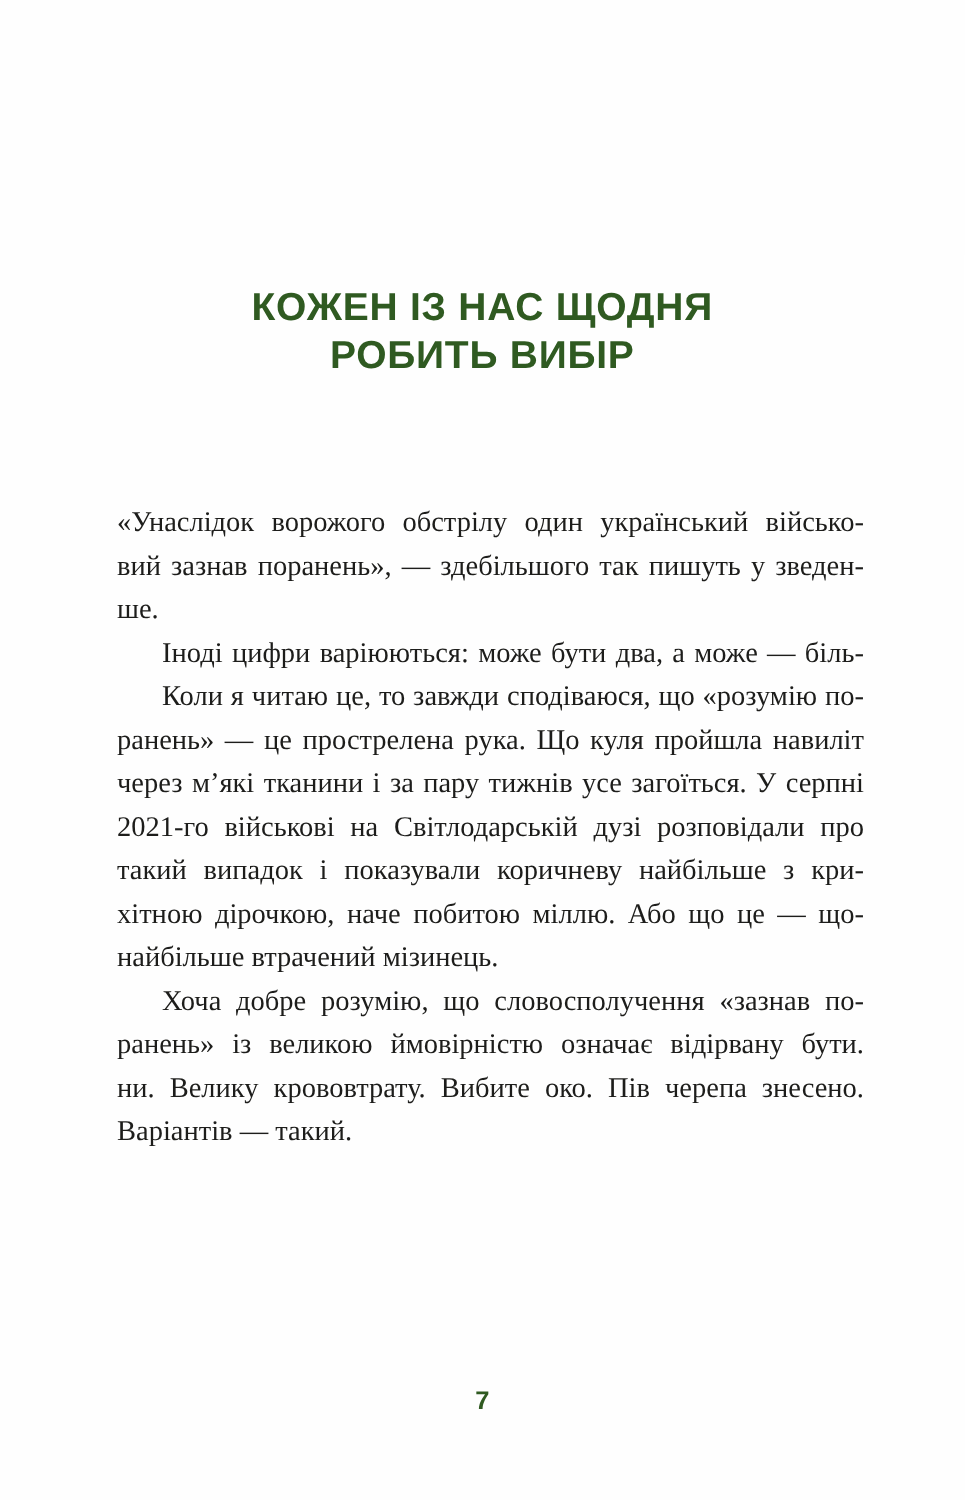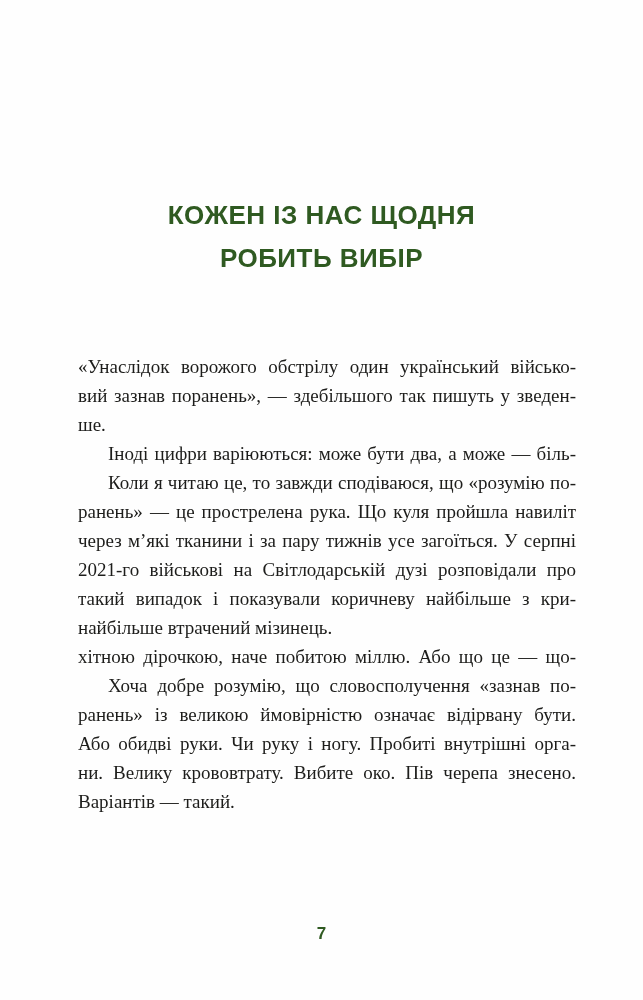--- a/index.html
+++ b/index.html
@@ -24,25 +24,24 @@
     text-align: center;
     font-family: "Liberation Sans", sans-serif;
     font-weight: 700;
     font-size: 26px;
     line-height: 32px;
     letter-spacing: 0.5px;
     color: #2f5a21;
   }
   .title-line {
     display: block;
-    margin-top: 11px;
   }
   .body-text {
     position: absolute;
-    top: 352px;
+    top: 334px;
     left: 78px;
     width: 498px;
     font-size: 19px;
     line-height: 29px;
     color: #1d1d1b;
   }
   .para {
     margin: 0;
     padding: 0;
   }
@@ -87,26 +86,25 @@
       <p class="para">
         <span class="line last">ше.</span>
         <span class="line indent">Іноді цифри варіюються: може бути два, а може — біль-</span>
       </p>
       <p class="para">
         <span class="line indent">Коли я читаю це, то завжди сподіваюся, що «розумію по-</span>
         <span class="line">ранень» — це прострелена рука. Що куля пройшла навиліт</span>
         <span class="line">через м’які тканини і за пару тижнів усе загоїться. У серпні</span>
         <span class="line">2021-го військові на Світлодарській дузі розповідали про</span>
         <span class="line">такий випадок і показували коричневу найбільше з кри-</span>
+        <span class="line">хітною дірочкою, наче побитою міллю. Або що це — що-</span>
         <span class="line last">найбільше втрачений мізинець.</span>
-        <span class="line">хітною дірочкою, наче побитою міллю. Або що це — що-</span>
       </p>
       <p class="para">
         <span class="line indent">Хоча добре розумію, що словосполучення «зазнав по-</span>
         <span class="line">ранень» із великою ймовірністю означає відірвану бути.</span>
-        <span class="line">Або обидві руки. Чи руку і ногу. Пробиті внутрішні орга-</span>
         <span class="line">ни. Велику крововтрату. Вибите око. Пів черепа знесено.</span>
         <span class="line last">Варіантів — такий.</span>
       </p>
     </div>
 
   <div class="page-number">7</div>
 </div>
 
 </body></html>

